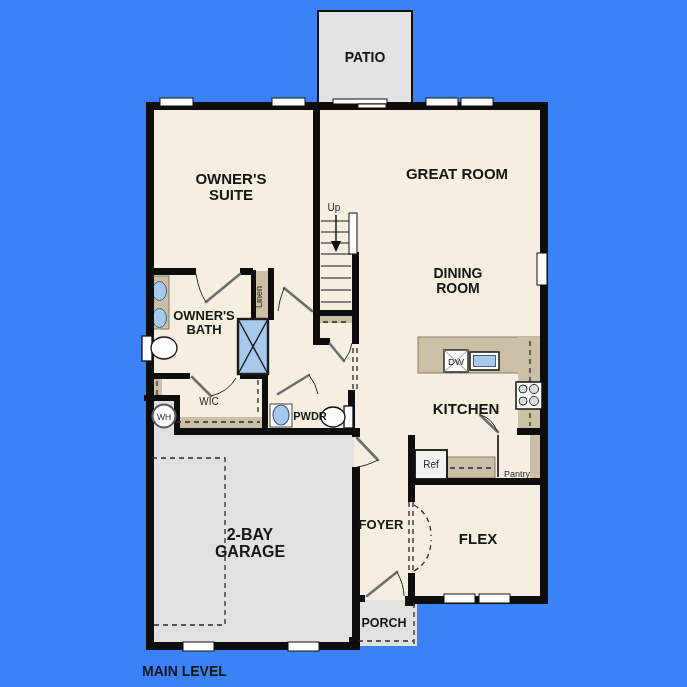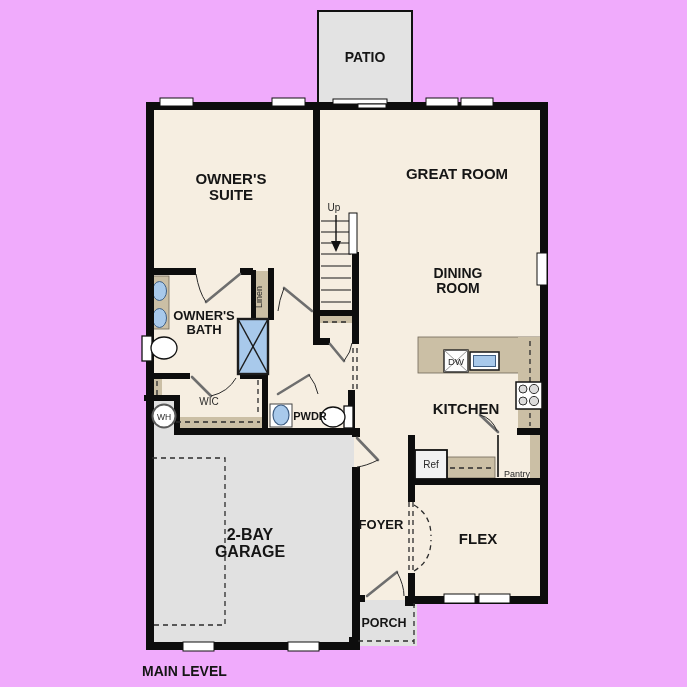--- a/index.html
+++ b/index.html
@@ -1,16 +1,16 @@
 <!DOCTYPE html>
 <html><head>
 <meta charset="utf-8">
 <style>
   html,body{margin:0;padding:0;background:#ffffff;}
-  .stage{position:relative;width:687px;height:687px;background:#f0abfc;overflow:hidden;}
+  .stage{position:relative;width:687px;height:687px;background:#3b82f6;overflow:hidden;}
   svg{display:block;}
   .wall{fill:#0d0d0d;}
   .floor{fill:#f6eee1;}
   .outdoor{fill:#e3e3e3;}
   .garage{fill:#e1e1e1;}
   .counter{fill:#cbbfa5;stroke:#6f6758;stroke-width:0.8;}
   .counter-noline{fill:#cbbfa5;}
   .fixture-blue{fill:#a8c9eb;}
   .win{fill:#ffffff;stroke:#111;stroke-width:1;}
   .leaf{stroke:#6e6e6e;stroke-width:2.6;fill:none;stroke-linecap:round;}

